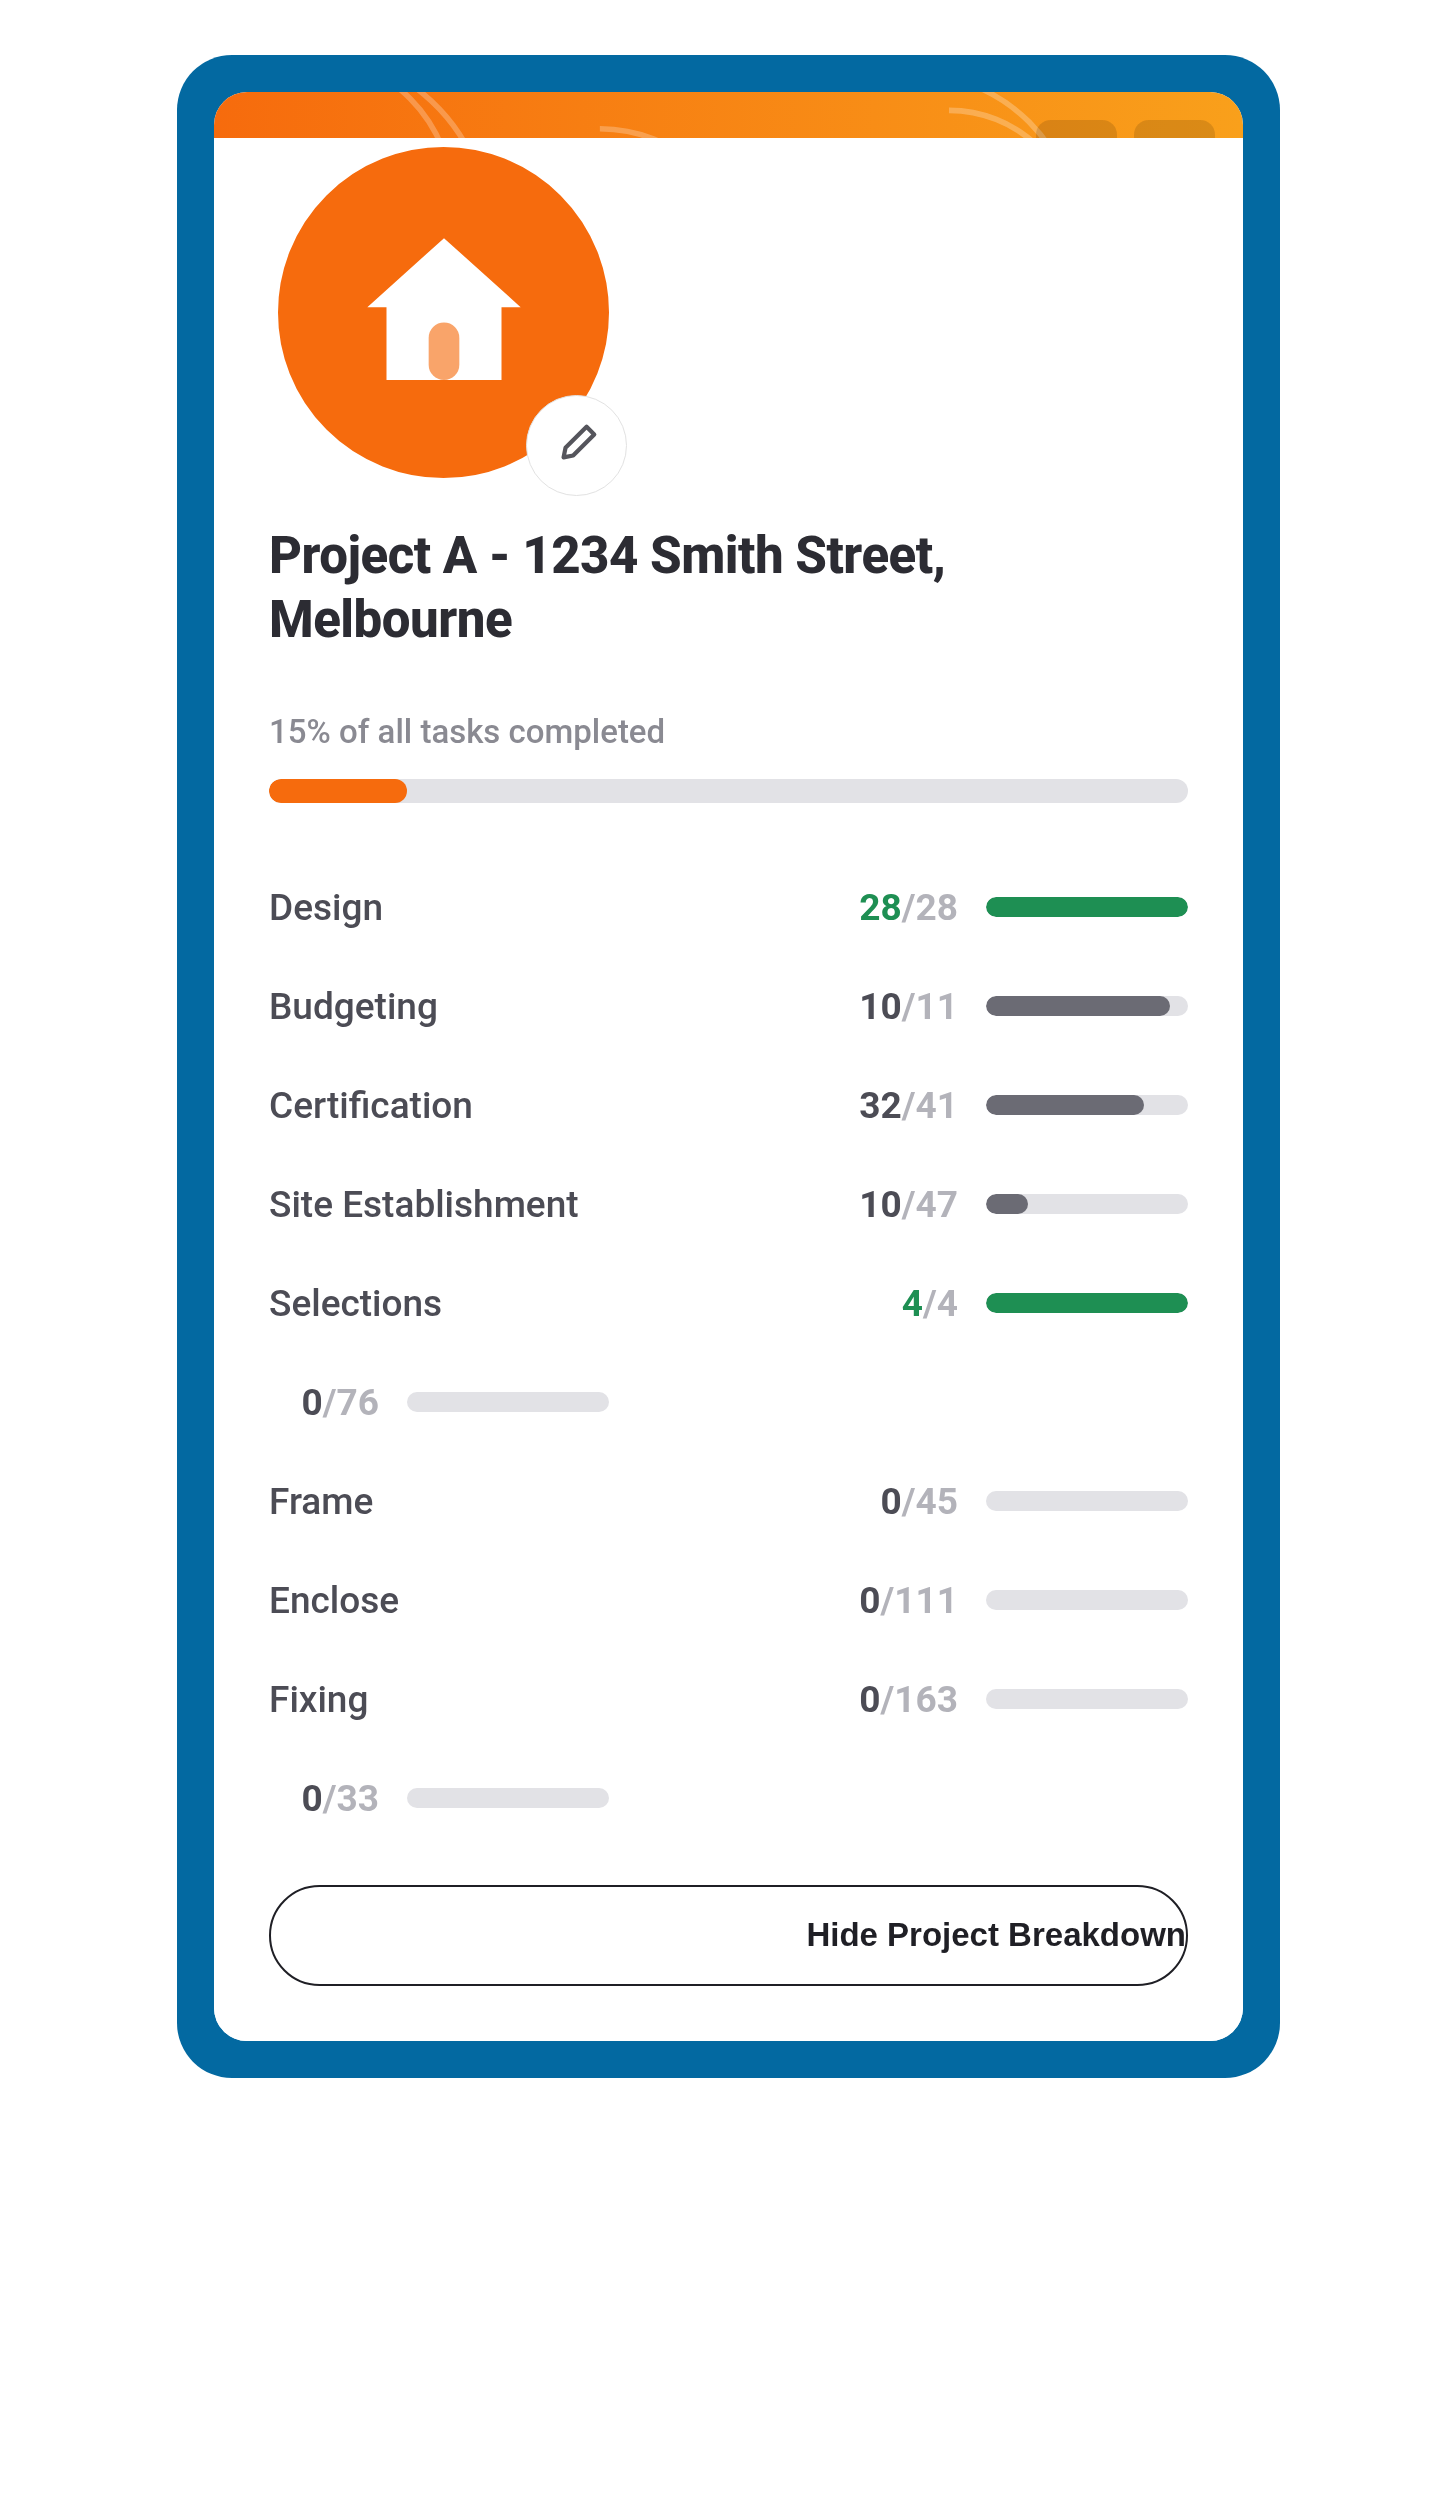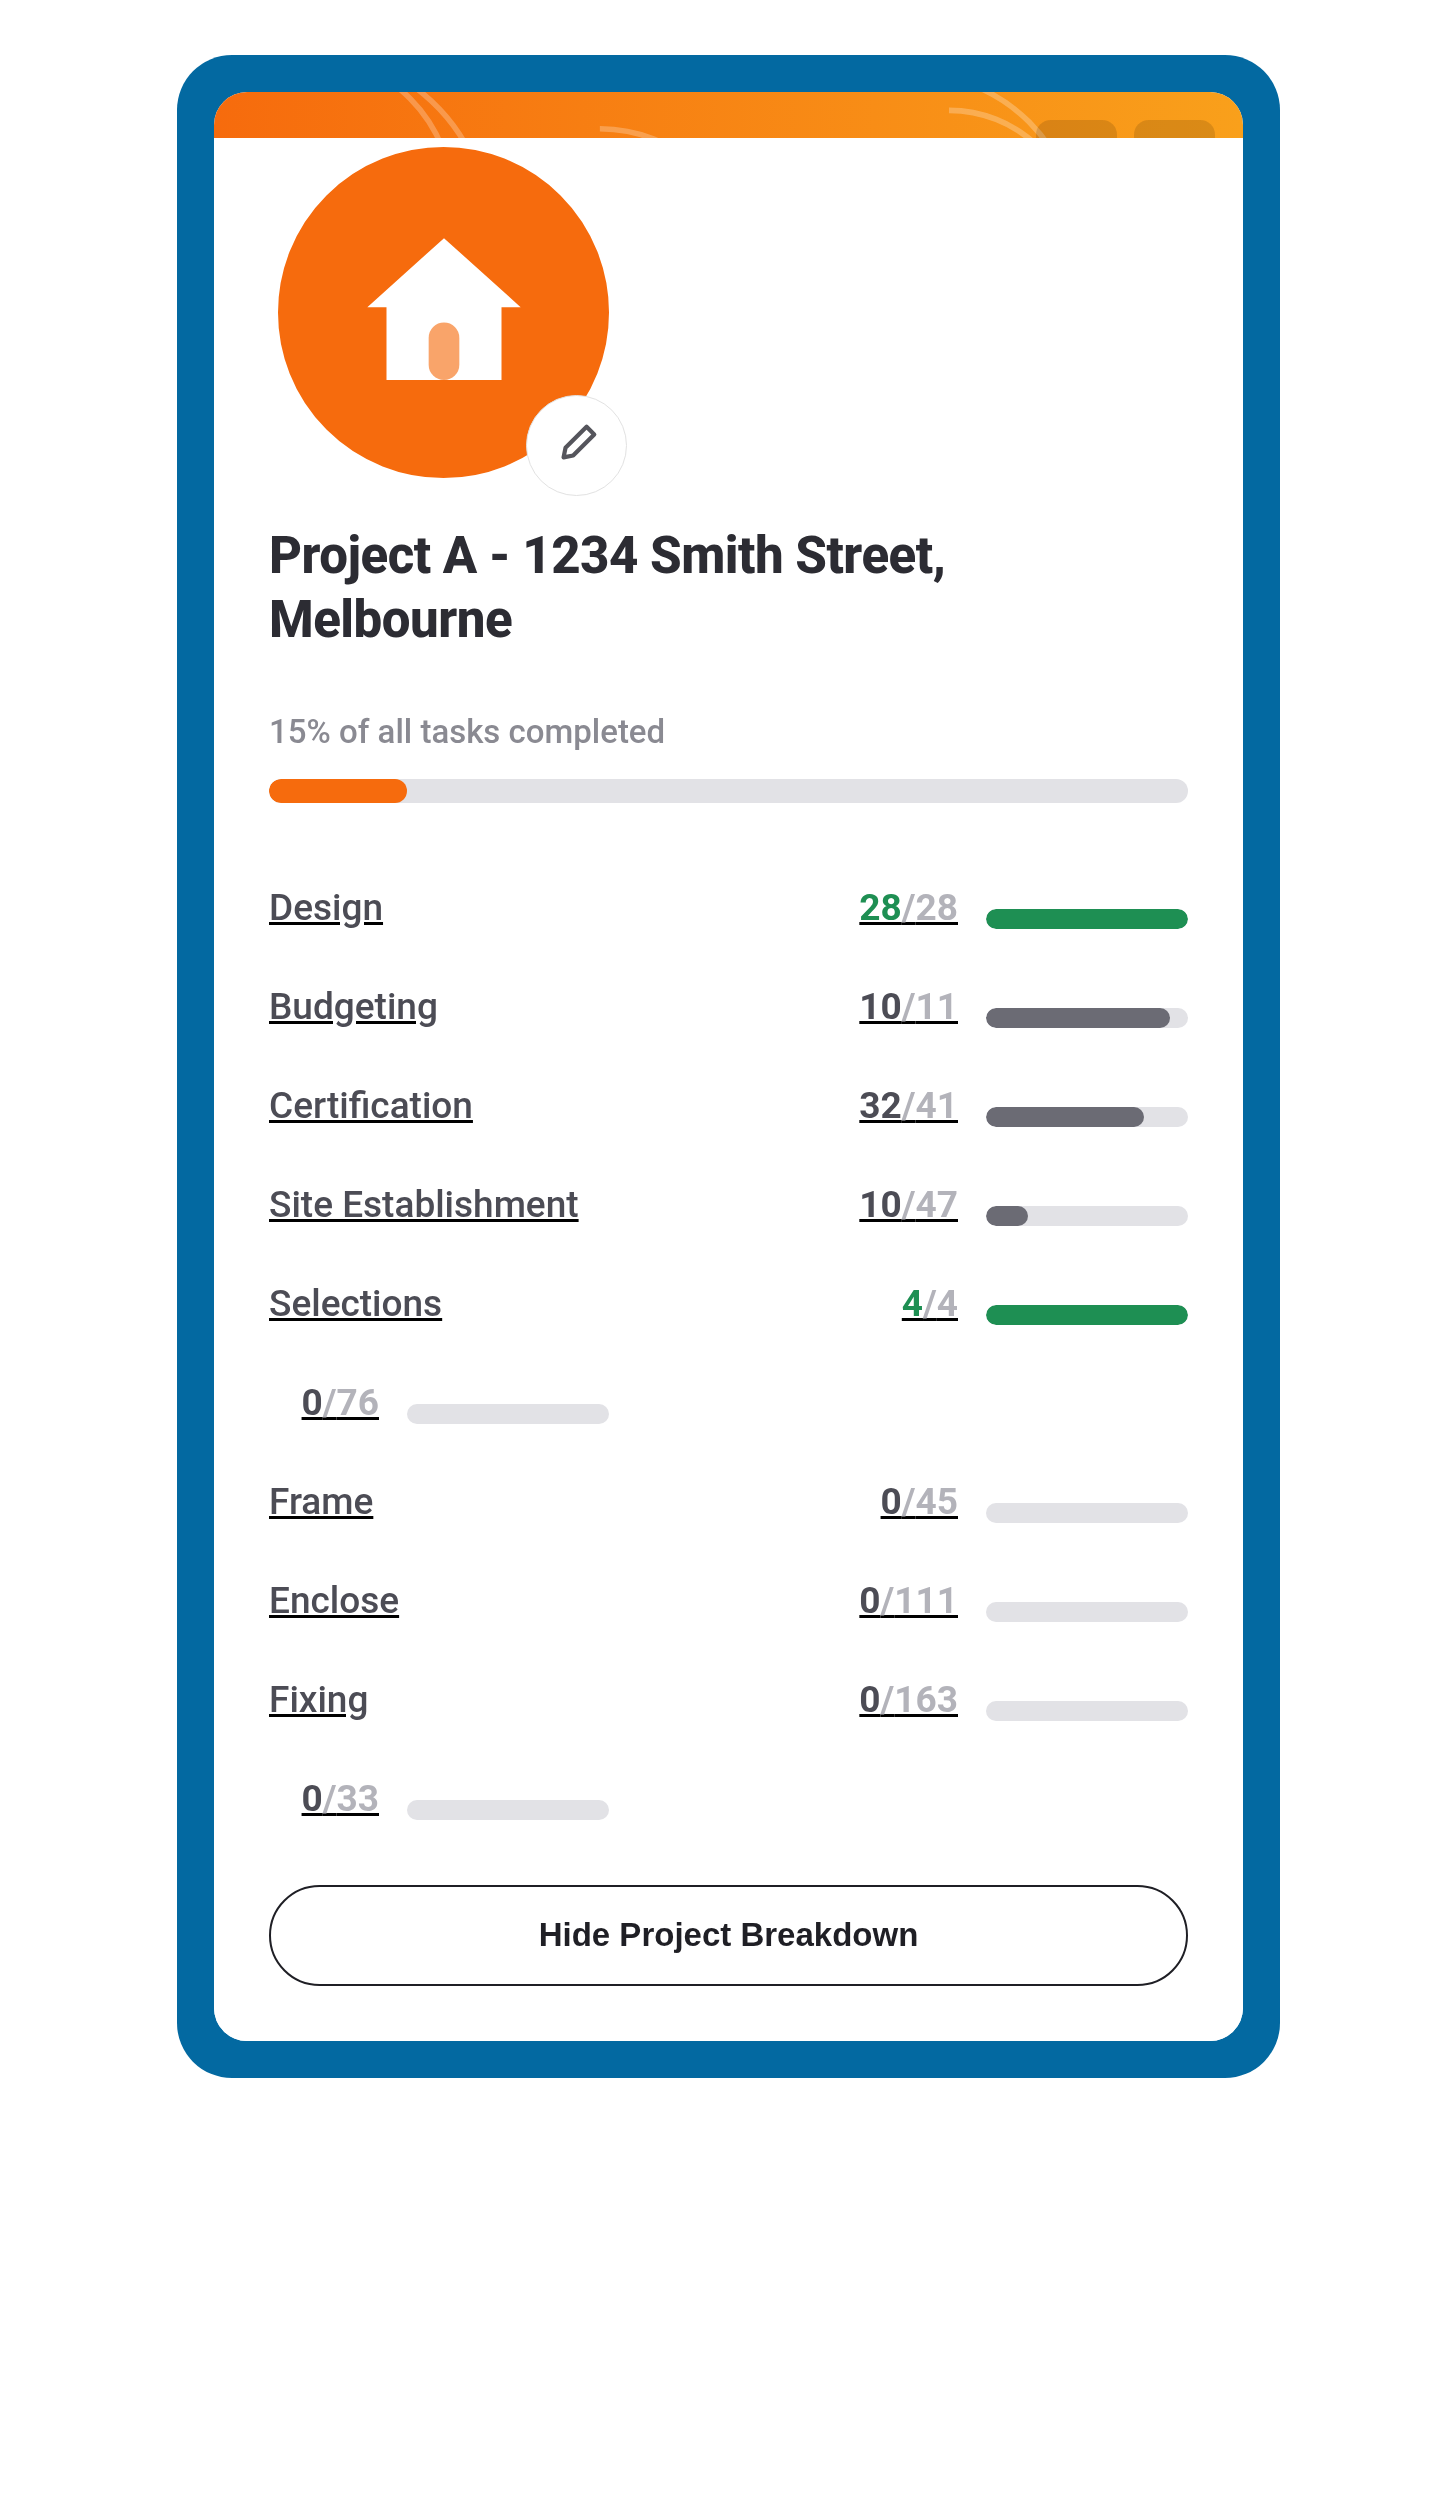--- a/index.html
+++ b/index.html
@@ -114,23 +114,22 @@
       overflow: hidden;
     }
     .overall-fill {
       height: 100%;
       background: #f66b0d;
       border-radius: 12px;
     }
     .task-list { margin-top: 55px; }
     .task-row {
       display: flex;
-      align-items: flex-end;
+      align-items: center;
       padding: 28px 0;
-      text-decoration: underline;
     }
     .task-label {
       flex: 1;
       font-size: 37px;
       color: #4c4c55;
       font-weight: 500;
     }
     .task-count {
       font-size: 37px;
       font-weight: 700;
@@ -159,21 +158,21 @@
       height: 101px;
       border: 2.8px solid #1f1f25;
       border-radius: 51px;
       background: #fff;
       font-size: 33px;
       font-weight: 800;
       color: #1f1f25;
       cursor: pointer;
       display: flex;
       align-items: center;
-      justify-content: center;
+      justify-content: flex-end;
     }
   </style>
 </head>
 <body>
 
 <div class="device-frame">
   <div class="screen">
 
     <div class="header-banner">
       <div class="header-pattern">

